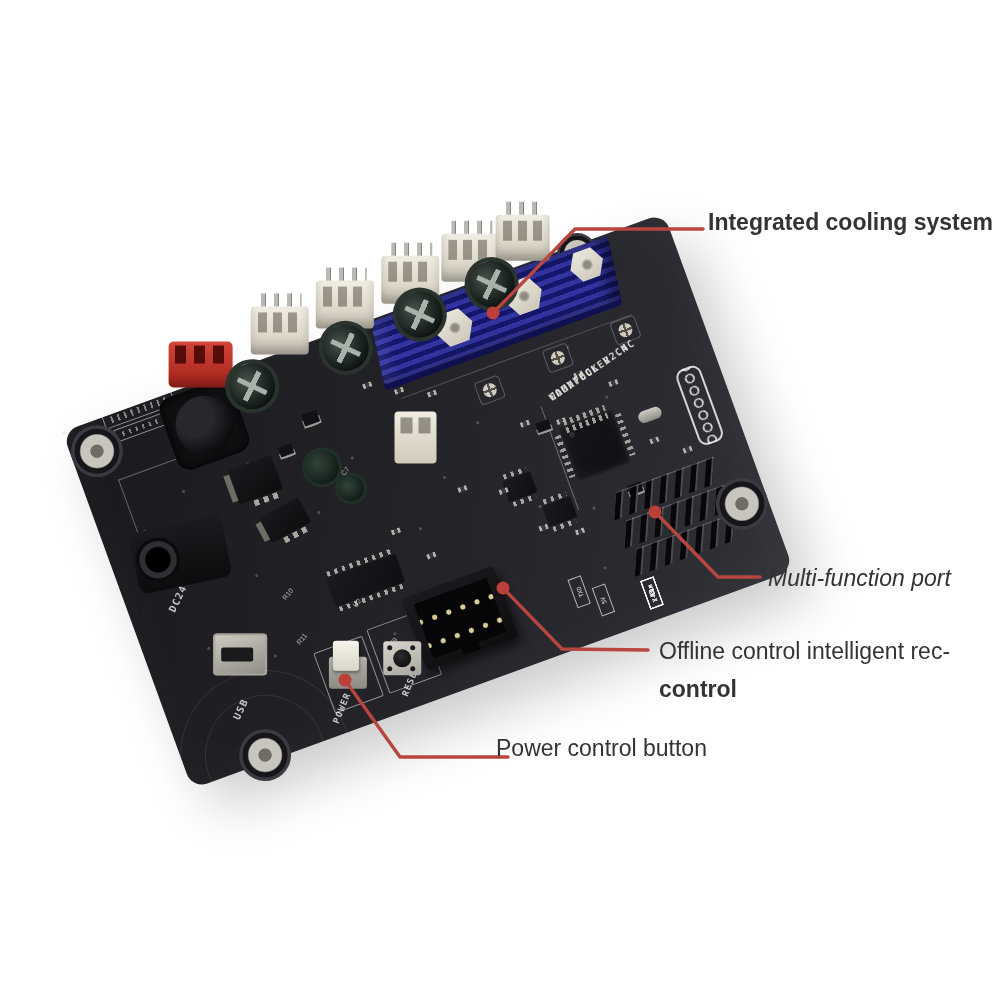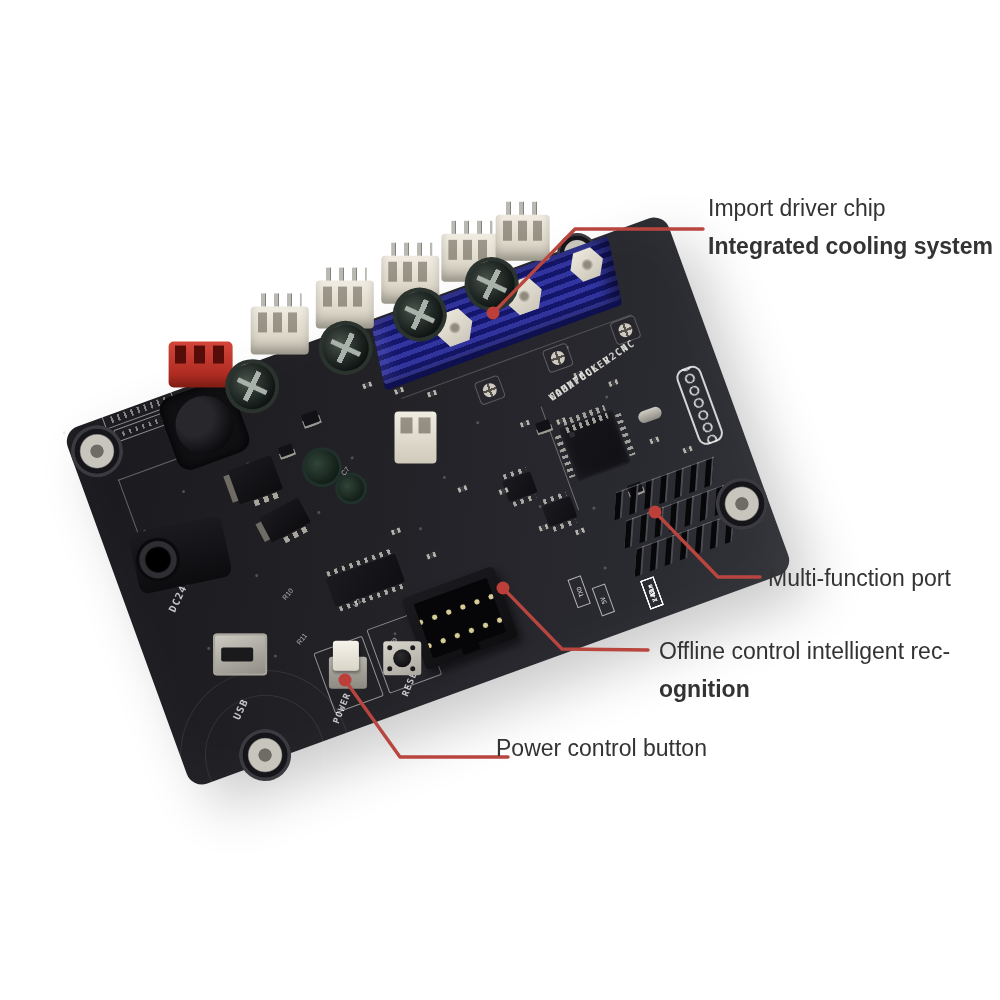--- a/index.html
+++ b/index.html
@@ -324,27 +324,26 @@
     </g>
     <g fill="#bc3f39">
       <circle cx="493" cy="313" r="6.5"></circle>
       <circle cx="655" cy="512" r="6.5"></circle>
       <circle cx="503" cy="588" r="6.5"></circle>
       <circle cx="345" cy="680" r="6.5"></circle>
     </g>
   </svg>
 
   <div class="ann" style="left:708px;top:196px;">
-    <div>Import driver chip</div>
     <div class="l2">Integrated cooling system</div>
   </div>
-  <div class="ann" style="left:768px;top:566px;">
+  <div class="ann" style="left:768px;top:566px;font-style:italic;">
     <div>Multi-function port</div>
   </div>
   <div class="ann" style="left:659px;top:639px;">
     <div>Offline control intelligent rec-</div>
-    <div class="l2">ognition</div>
+    <div class="l2">control</div>
   </div>
   <div class="ann" style="left:496px;top:736px;">
     <div>Power control button</div>
   </div>
 
 </div>
 
 </body></html>

